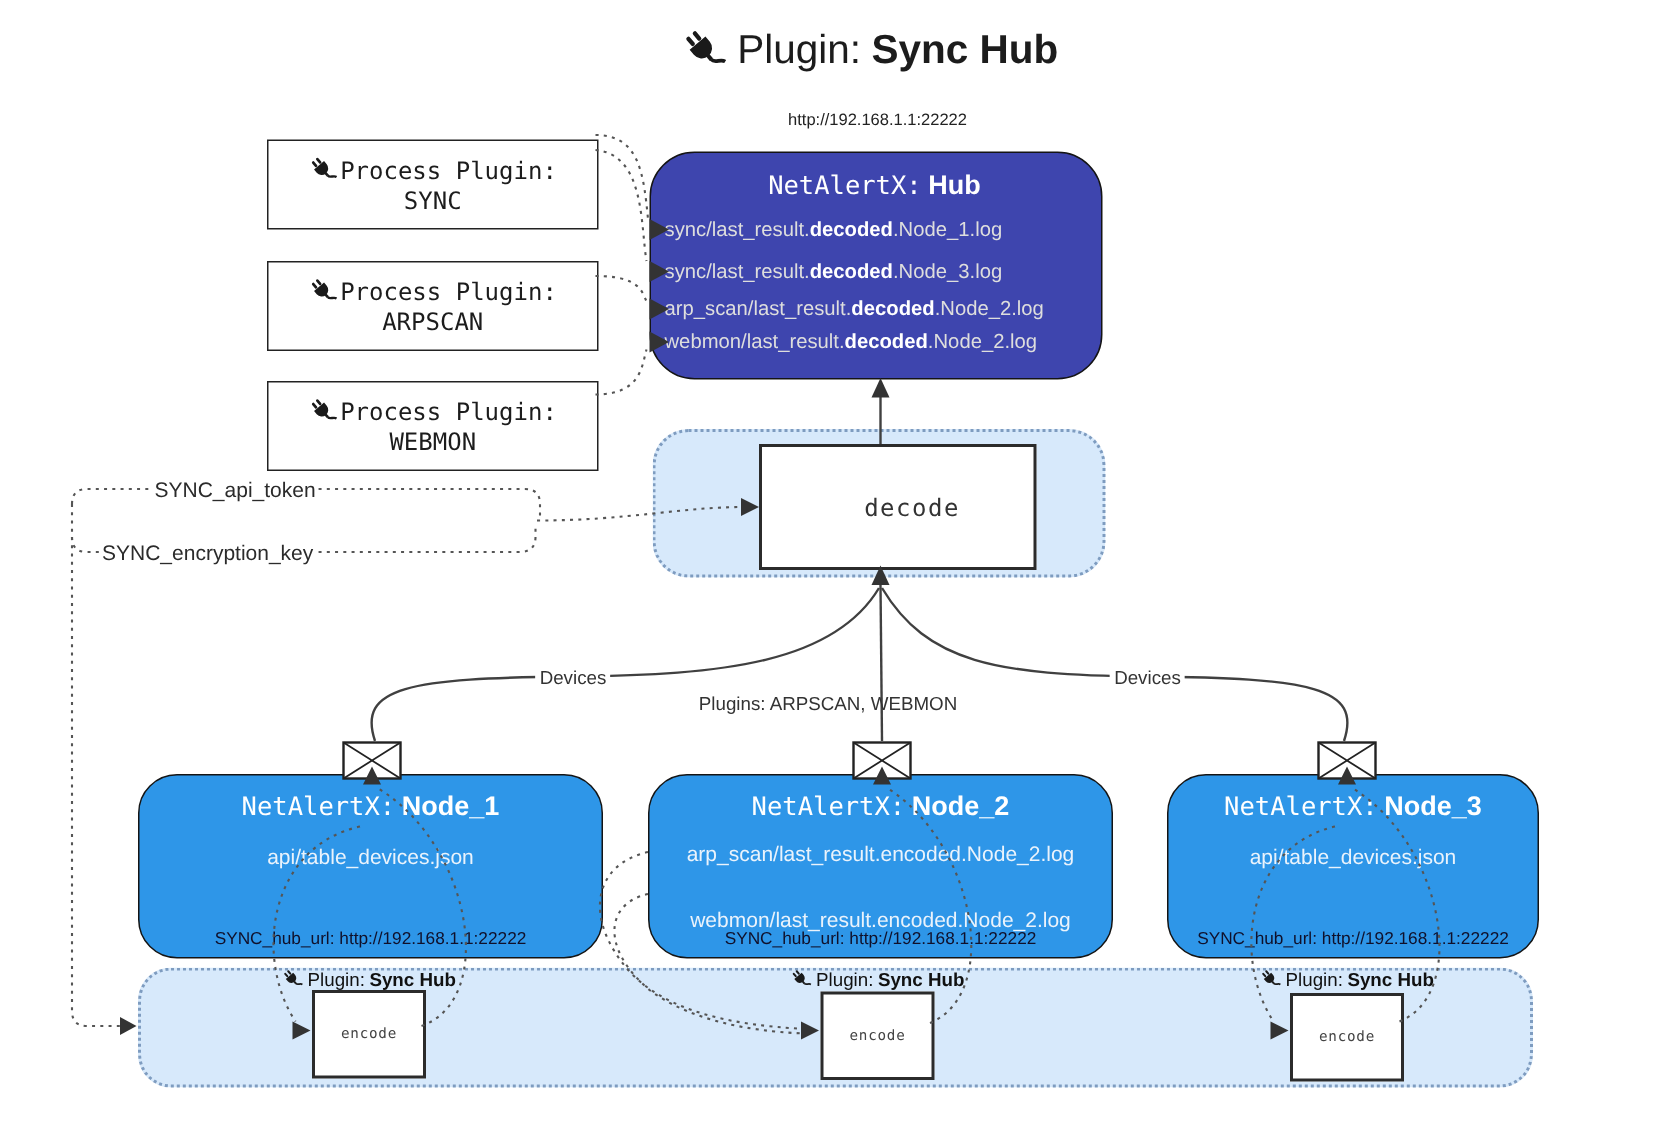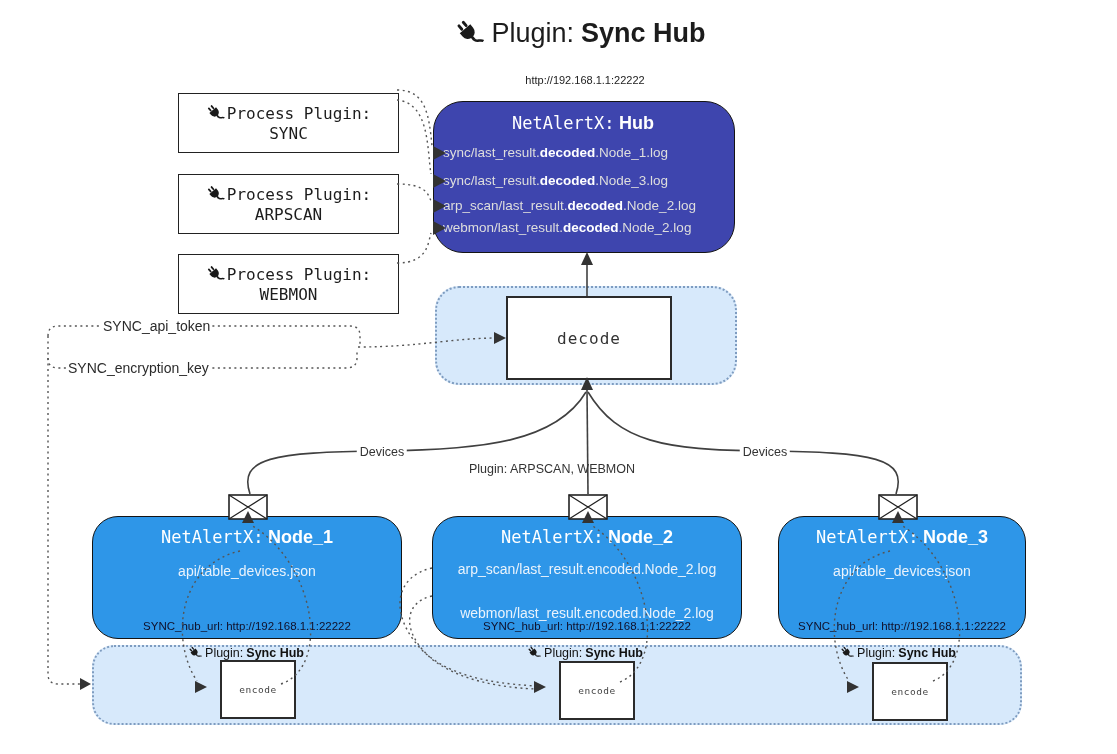--- a/index.html
+++ b/index.html
@@ -27,21 +27,21 @@
   #hub-title .mono{font-size:17px;}
   #hub-title .t-name{font-weight:bold;font-size:18px;}
   .hub-line{left:443px;width:292px;z-index:3;font-size:13.5px;color:#dededd;white-space:nowrap;}
   .hub-line b{color:#fff;}
 
   
   #decode-wrap{left:435px;top:286px;width:302px;height:99px;background:#d7e9fb;
     border:2px dotted #7e9cc0;border-radius:24px;box-sizing:border-box;z-index:1;}
   #decode-box{left:506px;top:296px;width:162px;height:80px;background:#fff;border:2px solid #2b2b2b;
     display:flex;align-items:center;justify-content:center;z-index:2;
-    font-size:16px;letter-spacing:1px;color:#333;}
+    font-size:16px;letter-spacing:1px;color:#333;padding-left:19px;}
 
   
   .setting-label{font-size:14px;color:#2b2b2b;background:#fff;z-index:6;white-space:nowrap;padding:0 2px;}
   #api-token-label{left:101px;top:318px;}
   #encr-key-label{left:66px;top:360px;}
 
   
   .edge-label{font-size:12.5px;color:#333;z-index:6;white-space:nowrap;}
   #devices-left{left:382px;top:445px;transform:translateX(-50%);background:#fff;padding:0 3px;}
   #devices-right{left:765px;top:445px;transform:translateX(-50%);background:#fff;padding:0 3px;}
@@ -58,21 +58,21 @@
   .node-file{position:absolute;left:0;width:100%;text-align:center;font-size:14px;color:#eaf3fc;white-space:nowrap;}
   .node-url{position:absolute;bottom:6px;left:0;width:100%;text-align:center;font-size:11.5px;color:#10102a;white-space:nowrap;}
 
   
   .envelope{width:40px;height:26px;z-index:4;}
 
   
   #band{left:92px;top:645px;width:930px;height:80px;background:#d7e9fb;border:2px dotted #7e9cc0;
     border-radius:22px;box-sizing:border-box;z-index:1;}
   .encode-box{top:660px;width:72px;height:55px;background:#fff;border:2px solid #2b2b2b;z-index:2;
-    display:flex;align-items:center;justify-content:center;font-size:9.5px;letter-spacing:.5px;color:#444;margin-left:12px;}
+    display:flex;align-items:center;justify-content:center;font-size:9.5px;letter-spacing:.5px;color:#444;}
   #encode1{left:208px;} #encode2{left:547px;top:661px;} #encode3{left:860px;top:662px;}
   .band-label{top:646px;transform:translateX(-50%);display:flex;align-items:center;gap:3px;
     font-size:12.5px;color:#111;z-index:3;white-space:nowrap;}
   .band-label .t-name{font-weight:bold;}
   #band-label1{left:246px;} #band-label2{left:585px;} #band-label3{left:898px;}
 
   #edges-svg{left:0;top:0;z-index:5;pointer-events:none;}
   .plug{flex:0 0 auto;}
 </style>
 </head>
@@ -265,15 +265,15 @@
       <polygon points="847,681 859,687 847,693"></polygon>
 
       <polygon points="242,523 248,511 254,523"></polygon>
       <polygon points="582,523 588,511 594,523"></polygon>
       <polygon points="892,523 898,511 904,523"></polygon>
     </g>
   </svg>
 
   <div class="abs edge-label" id="devices-left">Devices</div>
   <div class="abs edge-label" id="devices-right">Devices</div>
-  <div class="abs edge-label" id="plugins-mid">Plugin: ARPSCAN, WEBMON</div>
+  <div class="abs edge-label" id="plugins-mid">Plugins: ARPSCAN, WEBMON</div>
 
 </div>
 
 </body></html>

